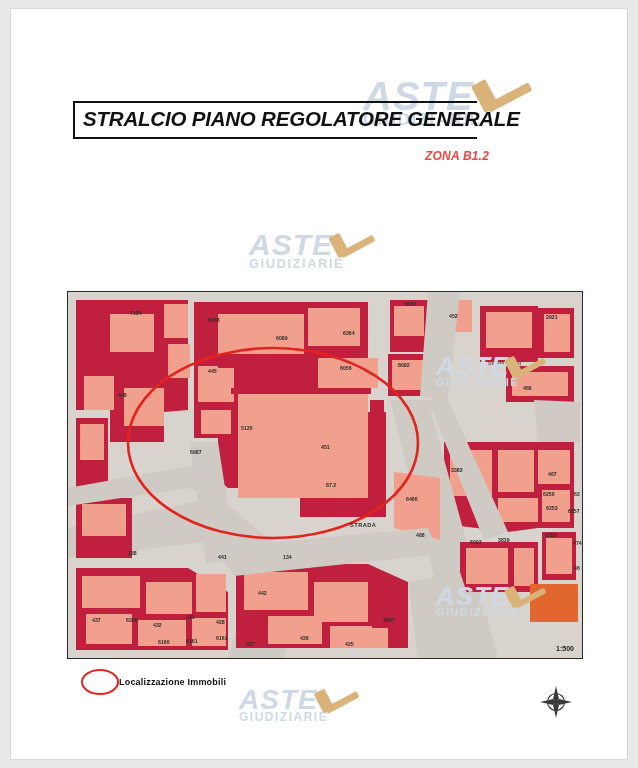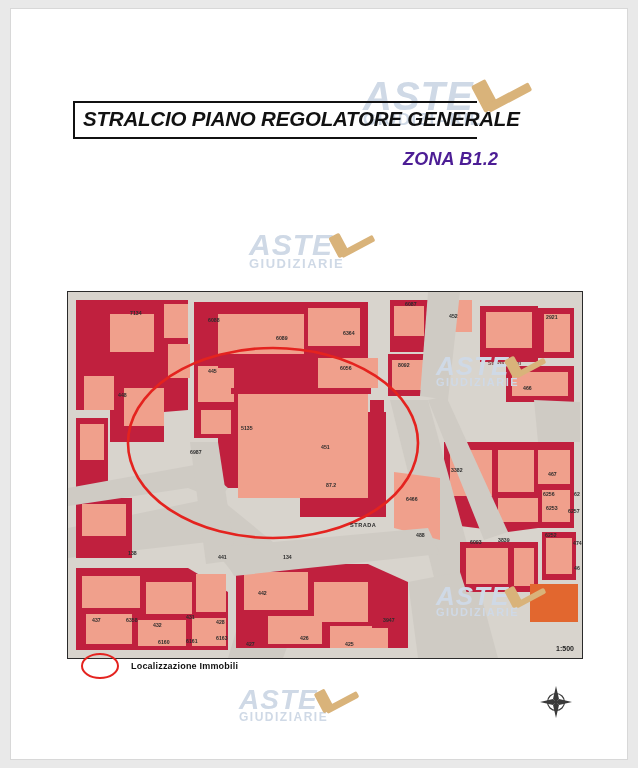--- a/index.html
+++ b/index.html
@@ -19,22 +19,22 @@
   .title-box{
     position:absolute;left:62px;top:92px;width:404px;
     border-top:2px solid #111;border-bottom:2px solid #111;border-left:2px solid #111;
     padding:4px 6px 6px 8px;box-sizing:border-box;
   }
   .title-box .main{
     font-weight:bold;font-style:italic;font-size:20.5px;color:#111;
     letter-spacing:-.2px;white-space:nowrap;
   }
   .zona{
-    position:absolute;left:392px;top:140px;
-    font-weight:bold;font-style:italic;font-size:18px;color:#4c1d95;letter-spacing:.2px;
+    position:absolute;left:414px;top:140px;
+    font-weight:bold;font-style:italic;font-size:12px;color:#ef4444;letter-spacing:.2px;
   }
 
   
   .wm{position:absolute;pointer-events:none;user-select:none;}
   .wm .aste{
     font-family:"Liberation Sans",sans-serif;font-weight:bold;font-style:italic;
     color:#cfd9e6;line-height:.95;letter-spacing:1px;
   }
   .wm .giud{
     font-family:"Liberation Sans",sans-serif;font-weight:bold;
@@ -104,21 +104,21 @@
   }
   .scale{
     position:absolute;right:8px;bottom:6px;font-size:7px;font-weight:bold;color:#1d1d1d;
   }
   .strada{
     position:absolute;font-size:5.6px;font-weight:bold;color:#2c2c2c;letter-spacing:.5px;
   }
 
   
   .legend{
-    position:absolute;left:70px;top:644px;display:flex;align-items:center;gap:12px;
+    position:absolute;left:70px;top:660px;display:flex;align-items:center;
   }
   .legend .ellipse{
     width:34px;height:22px;border:2px solid #e4231f;border-radius:50%;
   }
   .legend .legend-text{
     font-size:9px;font-weight:bold;color:#111;letter-spacing:.2px;
   }
 
   
   .compass{position:absolute;left:528px;top:676px;width:34px;height:34px;}

